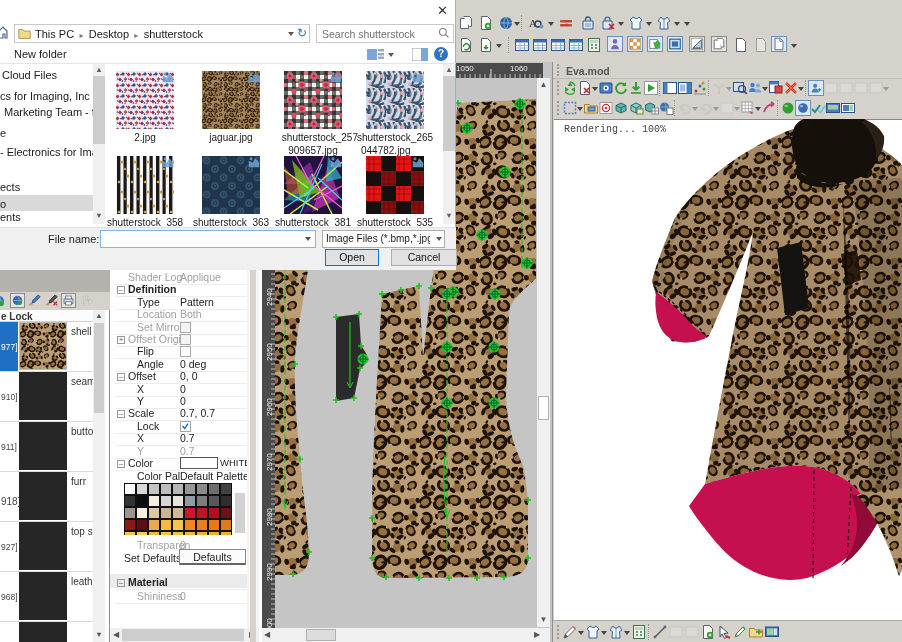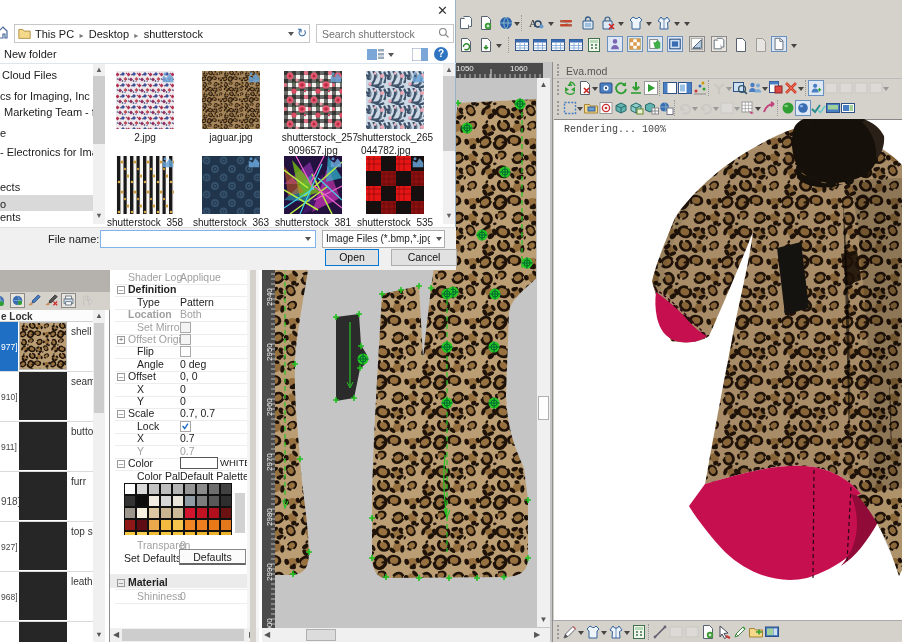--- a/index.html
+++ b/index.html
@@ -713,21 +713,21 @@
 <div class="ab" style="left:110px;top:270px;width:152px;height:372px;background:#fff;font-size:10.5px;color:#222">
     <div class="tx" style="left:18px;top:1px;font-weight:normal;color:#a0a0a0">Shader Log</div>
     <div class="tx" style="left:70px;top:1px;color:#a0a0a0">Applique</div>
     <div class="ab" style="left:5px;top:14px;width:135px;height:1px;background:#ededed"></div>
     <div class="ab" style="left:7px;top:16.4px;width:8px;height:8px;border:1px solid #999;font-size:8px;line-height:6px;text-align:center;color:#555">–</div>
     <div class="tx" style="left:18px;top:13.4px;font-weight:bold;color:#222">Definition</div>
     <div class="ab" style="left:5px;top:26.4px;width:135px;height:1px;background:#ededed"></div>
     <div class="tx" style="left:27px;top:25.8px;font-weight:normal;color:#222">Type</div>
     <div class="tx" style="left:70px;top:25.8px;color:#222">Pattern</div>
     <div class="ab" style="left:5px;top:38.8px;width:135px;height:1px;background:#ededed"></div>
-    <div class="tx" style="left:18px;top:38.2px;font-weight:bold;color:#a0a0a0">Location</div>
+    <div class="tx" style="left:27px;top:38.2px;font-weight:normal;color:#a0a0a0">Location</div>
     <div class="tx" style="left:70px;top:38.2px;color:#a0a0a0">Both</div>
     <div class="ab" style="left:5px;top:51.2px;width:135px;height:1px;background:#ededed"></div>
     <div class="tx" style="left:27px;top:50.6px;font-weight:normal;color:#a0a0a0">Set Mirror</div>
     <div class="ab" style="left:5px;top:63.6px;width:135px;height:1px;background:#ededed"></div>
     <svg class="ab" style="left:70px;top:51.6px;background:#f4f4f4;border:1px solid #a8a8a8" width="11" height="11" viewBox="0 0 11 11"></svg>
     <div class="ab" style="left:7px;top:66.0px;width:8px;height:8px;border:1px solid #999;font-size:8px;line-height:6px;text-align:center;color:#555">+</div>
     <div class="tx" style="left:18px;top:63.0px;font-weight:normal;color:#a0a0a0">Offset Origin</div>
     <div class="ab" style="left:5px;top:76.0px;width:135px;height:1px;background:#ededed"></div>
     <svg class="ab" style="left:70px;top:64.0px;background:#f4f4f4;border:1px solid #a8a8a8" width="11" height="11" viewBox="0 0 11 11"></svg>
     <div class="tx" style="left:27px;top:75.4px;font-weight:normal;color:#222">Flip</div>
@@ -831,21 +831,21 @@
       <div class="ab" style="left:0;top:0px;width:12px;height:11px;color:#555;font-size:7.5px;text-align:center;line-height:11px">▲</div>
       <div class="ab" style="left:0;top:315px;width:12px;height:11px;color:#555;font-size:7.5px;text-align:center;line-height:11px">▼</div>
     </div>
     <div class="ab" style="left:0px;top:358px;width:149px;height:14px;background:#f0f0f0">
       <div class="ab" style="left:3px;top:1px;color:#555;font-size:8px;line-height:12px">◀</div>
       <div class="ab" style="left:12px;top:1px;width:122px;height:12px;background:#cdcdcd"></div>
       <div class="ab" style="left:139px;top:1px;color:#555;font-size:8px;line-height:12px">▶</div>
     </div>
   </div>
 <div class="ab" style="left:552px;top:62px;width:350px;height:580px;background:#d5d2cb;border-left:1px solid #8f8f8f">
-    <div class="tx" style="left:13px;top:3px;font-size:10.5px;font-weight:normal;color:#555">Eva.mod</div>
+    <div class="tx" style="left:13px;top:3px;font-size:10.5px;font-weight:bold;color:#555">Eva.mod</div>
     <div class="ab" style="left:4px;top:2px;width:2px;height:12px;border-left:2px dotted #999"></div>
     <div class="ab" style="left:0;top:16px;width:350px;height:1px;background:#bbb"></div>
     <div class="ab" style="left:4px;top:19px;width:2px;height:14px;border-left:2px dotted #999"></div>
     <svg style="position:absolute;left:9px;top:18px;" width="16" height="16" viewBox="0 0 16 16">
       <path d="M8 2l2.5 4h-5z" fill="#2f9e33"></path>
       <path d="M3 7l4 2.5-4 2.5zM13 7l-4 2.5 4 2.5z" fill="#2f9e33"></path>
       <path d="M8 2a6 6 0 0 1 5 4M3.5 12a6 6 0 0 0 9 .5" stroke="#2f9e33" fill="none" stroke-width="1.3"></path>
     </svg>
     <svg style="position:absolute;left:24px;top:18px;" width="16" height="16" viewBox="0 0 16 16">
       <path d="M3.5 1.5h6l3 3v10h-9z" fill="#fdfdfd" stroke="#56606e"></path>
@@ -1184,21 +1184,21 @@
     </svg>
     <div class="tx" style="left:35px;top:28px;font-size:11px;color:#1a1a1a">This PC <span style="color:#777;font-size:8px">&nbsp;▸&nbsp;</span> Desktop <span style="color:#777;font-size:8px">&nbsp;▸&nbsp;</span> shutterstock</div>
     <div style="position:absolute;left:288px;top:32px;width:0;height:0;border:3px solid transparent;border-top:4px solid #555"></div>
     <div class="tx" style="left:297px;top:26px;font-size:12px;color:#3a6ea8">↻</div>
     <div class="ab" style="left:316px;top:24px;width:138px;height:19px;background:#fff;border:1px solid #c8c8c8"></div>
     <div class="tx" style="left:322px;top:28px;font-size:10.5px;color:#707070">Search shutterstock</div>
     <svg class="ab" style="left:438px;top:27px" width="12" height="12" viewBox="0 0 16 16">
       <circle cx="6.5" cy="6.5" r="4.5" fill="none" stroke="#888" stroke-width="1.5"></circle>
       <path d="M10 10l4 4" stroke="#888" stroke-width="1.5"></path>
     </svg>
-    <div class="tx" style="left:4px;top:48px;font-size:11px;color:#1a1a1a">New folder</div>
+    <div class="tx" style="left:14px;top:48px;font-size:11px;color:#1a1a1a">New folder</div>
     <svg class="ab" style="left:367px;top:48px" width="17" height="13" viewBox="0 0 17 13">
       <rect x="0" y="1" width="10" height="11" fill="#7aa6d8"></rect>
       <rect x="11" y="1" width="6" height="2.5" fill="#9ab"></rect>
       <rect x="11" y="5" width="6" height="2.5" fill="#9ab"></rect>
       <rect x="11" y="8.5" width="6" height="2.5" fill="#9ab"></rect>
     </svg>
     <div style="position:absolute;left:388px;top:53px;width:0;height:0;border:3px solid transparent;border-top:4px solid #555"></div>
     <svg class="ab" style="left:412px;top:48px" width="16" height="13" viewBox="0 0 16 13">
       <rect width="16" height="13" fill="#fff" stroke="#89b"></rect>
       <rect x="9" y="0" width="7" height="13" fill="#7aa6d8"></rect>

